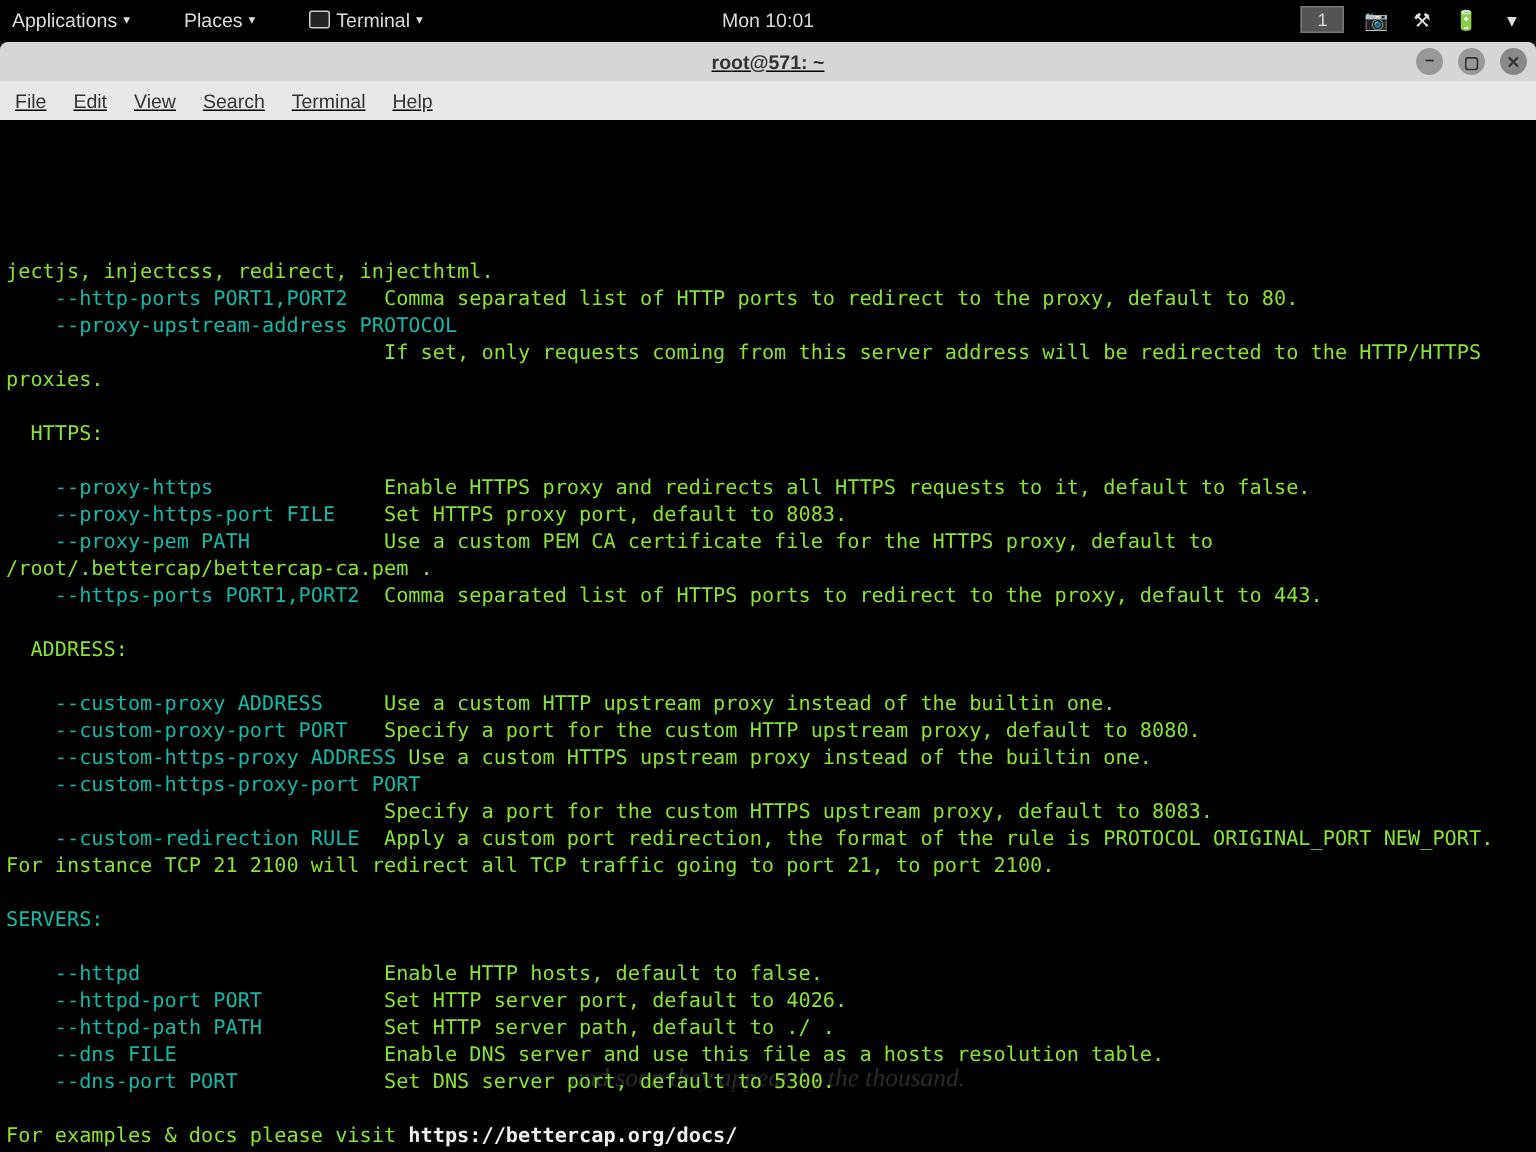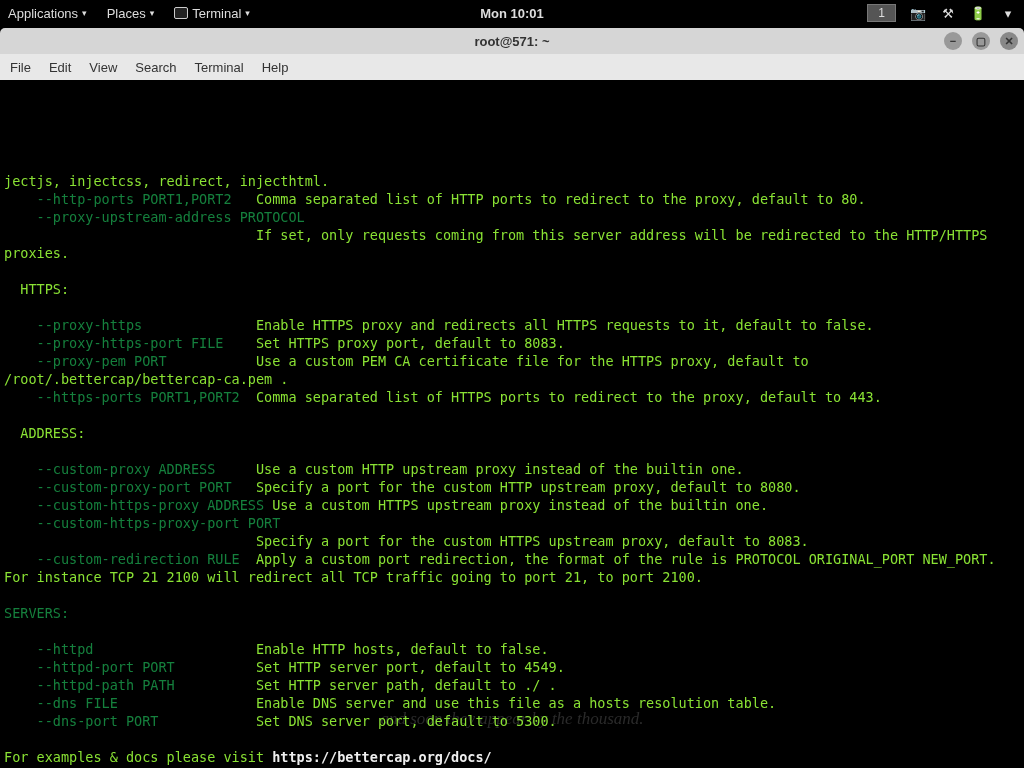--- a/index.html
+++ b/index.html
@@ -20,37 +20,36 @@
       height: 26px;
       display: flex;
       align-items: center;
       color: #ddd;
       font-size: 13px;
       padding: 0 8px;
       justify-content: space-between;
     }
     .top-bar-left {
       display: flex;
-      gap: 20px;
+      gap: 36px;
       align-items: center;
     }
     .top-bar-item {
       display: flex;
       align-items: center;
       gap: 4px;
       cursor: pointer;
     }
     .dropdown-arrow {
       font-size: 9px;
     }
     .top-bar-center {
       position: absolute;
       left: 50%;
       transform: translateX(-50%);
-      font-weight: bold;
     }
     .top-bar-right {
       display: flex;
       gap: 14px;
       align-items: center;
     }
     .workspace-indicator {
       background: #555;
       padding: 1px 10px;
       font-size: 12px;
@@ -66,20 +65,21 @@
     }
     .window {
       position: absolute;
       top: 28px;
       left: 0;
       right: 0;
       bottom: 0;
       background: #000;
       display: flex;
       flex-direction: column;
+      text-decoration: underline;
     }
     .titlebar {
       background: #d6d6d6;
       height: 26px;
       display: flex;
       align-items: center;
       justify-content: center;
       color: #333;
       font-size: 13px;
       font-weight: bold;
@@ -156,21 +156,21 @@
       font-style: italic;
       font-size: 17px;
       z-index: 0;
       white-space: nowrap;
     }
     .term-output {
       position: relative;
       z-index: 1;
     }
     .yellow {
-      color: #15803d;
+      color: #14b8a6;
     }
     .white-bold {
       color: #eee;
       font-weight: bold;
     }
     .terminal-icon {
       display: inline-block;
       width: 14px;
       height: 12px;
       border: 1px solid #ccc;
@@ -231,36 +231,36 @@
 
     <div class="term-output"><span>jectjs, injectcss, redirect, injecthtml.</span>
 <span class="yellow">    --http-ports PORT1,PORT2   </span><span>Comma separated list of HTTP ports to redirect to the proxy, default to 80.</span>
 <span class="yellow">    --proxy-upstream-address PROTOCOL</span>
 <span>                               If set, only requests coming from this server address will be redirected to the HTTP/HTTPS proxies.</span>
 
 <span>  HTTPS:</span>
 
 <span class="yellow">    --proxy-https              </span><span>Enable HTTPS proxy and redirects all HTTPS requests to it, default to false.</span>
 <span class="yellow">    --proxy-https-port FILE    </span><span>Set HTTPS proxy port, default to 8083.</span>
-<span class="yellow">    --proxy-pem PORT           </span><span>Use a custom PEM CA certificate file for the HTTPS proxy, default to /root/.bettercap/bettercap-ca.pem .</span>
+<span class="yellow">    --proxy-pem PATH           </span><span>Use a custom PEM CA certificate file for the HTTPS proxy, default to /root/.bettercap/bettercap-ca.pem .</span>
 <span class="yellow">    --https-ports PORT1,PORT2  </span><span>Comma separated list of HTTPS ports to redirect to the proxy, default to 443.</span>
 
 <span>  ADDRESS:</span>
 
 <span class="yellow">    --custom-proxy ADDRESS     </span><span>Use a custom HTTP upstream proxy instead of the builtin one.</span>
 <span class="yellow">    --custom-proxy-port PORT   </span><span>Specify a port for the custom HTTP upstream proxy, default to 8080.</span>
 <span class="yellow">    --custom-https-proxy ADDRESS </span><span>Use a custom HTTPS upstream proxy instead of the builtin one.</span>
 <span class="yellow">    --custom-https-proxy-port PORT</span>
 <span>                               Specify a port for the custom HTTPS upstream proxy, default to 8083.</span>
 <span class="yellow">    --custom-redirection RULE  </span><span>Apply a custom port redirection, the format of the rule is PROTOCOL ORIGINAL_PORT NEW_PORT. For instance TCP 21 2100 will redirect all TCP traffic going to port 21, to port 2100.</span>
 
 <span class="yellow">SERVERS:</span>
 
 <span class="yellow">    --httpd                    </span><span>Enable HTTP hosts, default to false.</span>
-<span class="yellow">    --httpd-port PORT          </span><span>Set HTTP server port, default to 4549.</span>
+<span class="yellow">    --httpd-port PORT          </span><span>Set HTTP server port, default to 4026.</span>
 <span class="yellow">    --httpd-path PATH          </span><span>Set HTTP server path, default to ./ .</span>
 <span class="yellow">    --dns FILE                 </span><span>Enable DNS server and use this file as a hosts resolution table.</span>
 <span class="yellow">    --dns-port PORT            </span><span>Set DNS server port, default to 5300.</span>
 
 <span>For examples &amp; docs please visit </span><span class="white-bold">https://bettercap.org/docs/</span>
 
 </div>
   </div>
 </div>
 

